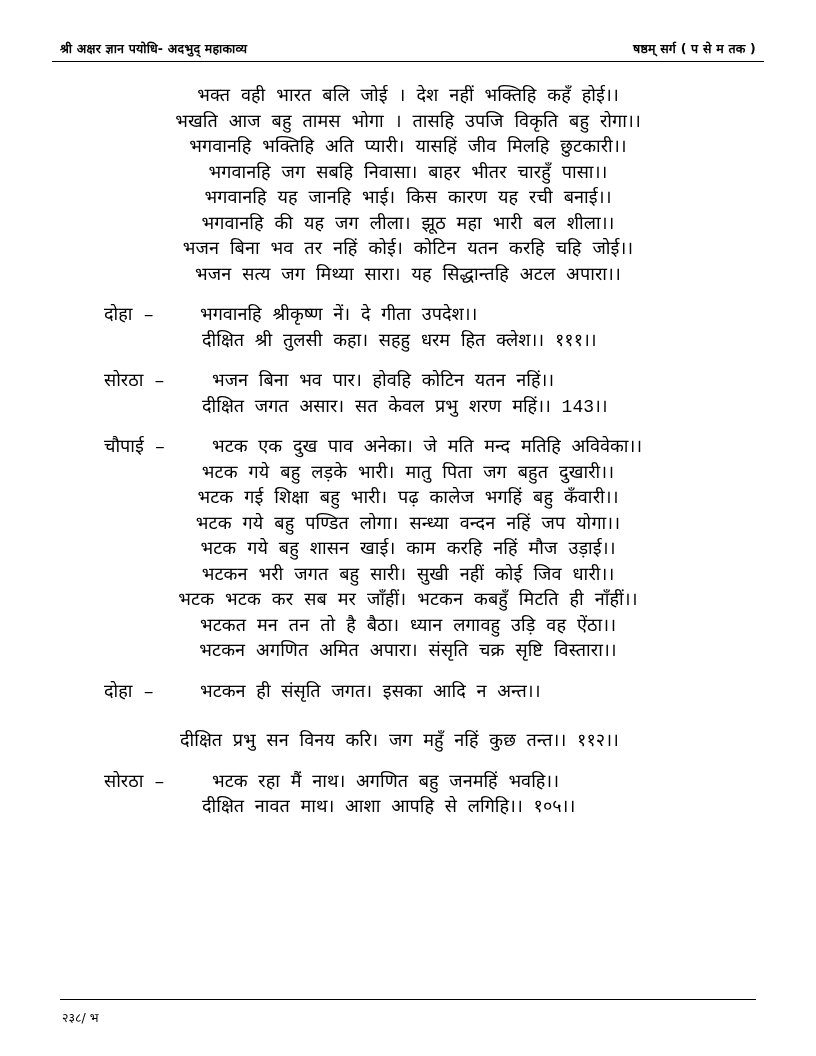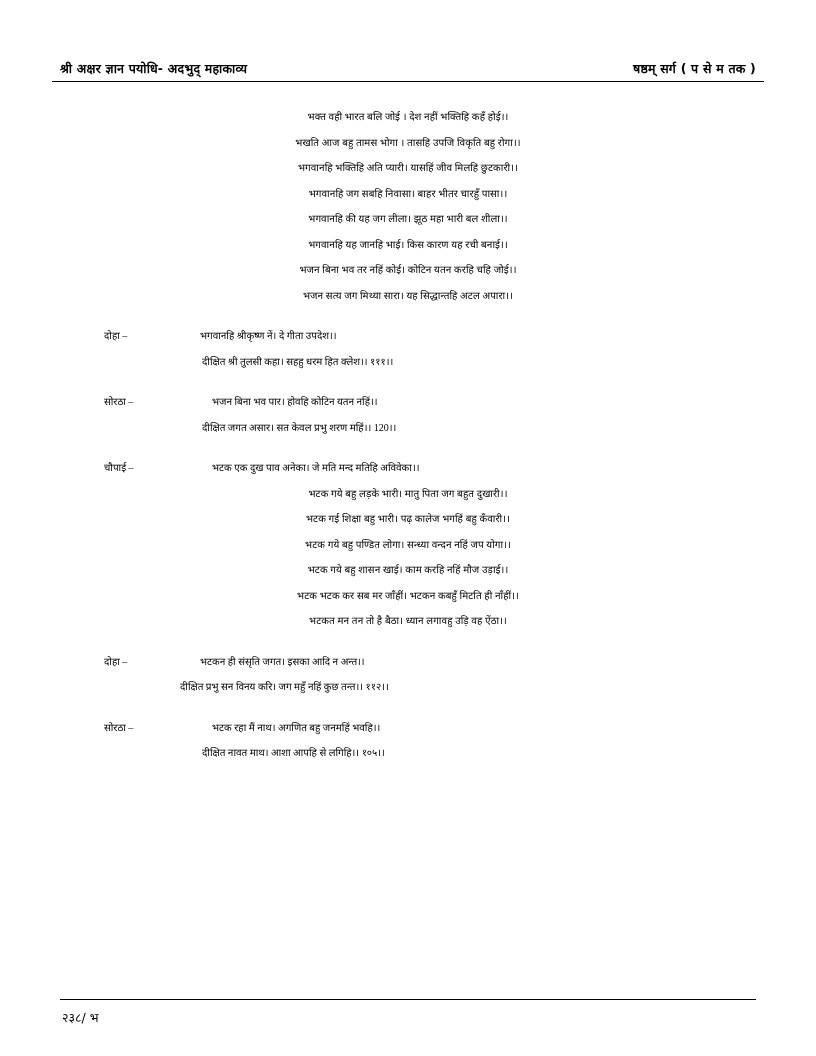--- a/index.html
+++ b/index.html
@@ -25,33 +25,32 @@
   
   .header {
     display: flex;
     justify-content: space-between;
     align-items: flex-end;
     font-family: "DejaVu Sans", "Liberation Sans", sans-serif;
     font-size: 12.5px;
     font-weight: bold;
     padding: 0 8px 4px 8px;
     letter-spacing: 0.2px;
-    margin-top: 20px;
   }
   .header-left { white-space: nowrap; }
   .header-right { white-space: nowrap; }
   .rule-top {
     border-top: 1.6px solid #000;
     margin: 0 0 0 0;
   }
   
   .content {
     margin-top: 22px;
-    font-family: Liberation Serif, serif;
-    font-size: 10px;
+    font-family: Liberation Mono, monospace;
+    font-size: 18px;
     line-height: 25.5px;
   }
   .verse-line {
     text-align: center;
     white-space: nowrap;
     letter-spacing: 0.1px;
   }
   .block-gap { height: 15px; }
 
   
@@ -71,20 +70,21 @@
   .lbl-text {
     white-space: nowrap;
   }
   .indent-line {
     padding-left: 150px;
     white-space: nowrap;
   }
   .indent-line-b {
     padding-left: 128px;
     white-space: nowrap;
+    margin-top: 24px;
   }
   
   .rule-bot {
     position: absolute;
     left: 60px;
     right: 60px;
     bottom: 56px;
     border-top: 1.6px solid #000;
   }
   .footer {
@@ -106,22 +106,22 @@
   </div>
   <div class="rule-top"></div>
 
   <div class="content">
 
     <div>
       <div class="verse-line">भक्त वही भारत बलि जोई । देश नहीं भक्तिहि कहँ होई।।</div>
       <div class="verse-line">भखति आज बहु तामस भोगा । तासहि उपजि विकृति बहु रोगा।।</div>
       <div class="verse-line">भगवानहि भक्तिहि अति प्यारी। यासहिं जीव मिलहि छुटकारी।।</div>
       <div class="verse-line">भगवानहि जग सबहि निवासा। बाहर भीतर चारहुँ पासा।।</div>
+      <div class="verse-line">भगवानहि यह जानहि भाई। किस कारण यह रची बनाई।।</div>
       <div class="verse-line">भगवानहि की यह जग लीला। झूठ महा भारी बल शीला।।</div>
-      <div class="verse-line">भगवानहि यह जानहि भाई। किस कारण यह रची बनाई।।</div>
       <div class="verse-line">भजन बिना भव तर नहिं कोई। कोटिन यतन करहि चहि जोई।।</div>
       <div class="verse-line">भजन सत्य जग मिथ्या सारा। यह सिद्धान्तहि अटल अपारा।।</div>
     </div>
 
     <div class="block-gap"></div>
 
     <div>
       <div class="lbl-row">
         <span class="lbl">दोहा –</span>
         <span class="lbl-text">भगवानहि श्रीकृष्ण नें।  दे  गीता  उपदेश।।</span>
@@ -134,37 +134,39 @@
 
     <div class="block-gap"></div>
 
     <div>
       <div class="lbl-row">
         <span class="lbl lbl-wide">सोरठा –</span>
         <span class="lbl-text">भजन बिना भव पार। होवहि कोटिन यतन नहिं।।</span>
       </div>
       <div class="indent-line">
         <span>दीक्षित जगत असार। सत केवल प्रभु शरण महिं।।</span>
-        <span>120।।</span>
+        <span>143।।</span>
       </div>
     </div>
 
     <div class="block-gap"></div>
 
     <div>
       <div class="lbl-row">
         <span class="lbl lbl-wide">चौपाई –</span>
         <span class="lbl-text">भटक एक दुख पाव अनेका। जे मति मन्द मतिहि अविवेका।।</span>
       </div>
       <div class="verse-line">भटक गये बहु लड़के भारी। मातु पिता जग बहुत दुखारी।।</div>
       <div class="verse-line">भटक गई शिक्षा बहु भारी। पढ़ कालेज भगहिं बहु कँवारी।।</div>
       <div class="verse-line">भटक गये बहु पण्डित लोगा। सन्ध्या वन्दन नहिं जप योगा।।</div>
       <div class="verse-line">भटक गये बहु शासन खाई। काम करहि नहिं मौज उड़ाई।।</div>
+      <div class="verse-line">भटकन भरी जगत बहु सारी। सुखी नहीं कोई जिव धारी।।</div>
       <div class="verse-line">भटक भटक कर सब मर जाँहीं। भटकन कबहुँ मिटति ही नाँहीं।।</div>
       <div class="verse-line">भटकत मन तन तो है बैठा। ध्यान लगावहु उड़ि वह ऐंठा।।</div>
+      <div class="verse-line">भटकन अगणित अमित अपारा। संसृति चक्र सृष्टि विस्तारा।।</div>
     </div>
 
     <div class="block-gap"></div>
 
     <div>
       <div class="lbl-row">
         <span class="lbl">दोहा –</span>
         <span class="lbl-text">भटकन ही संसृति जगत। इसका आदि न अन्त।।</span>
       </div>
       <div class="indent-line-b">

